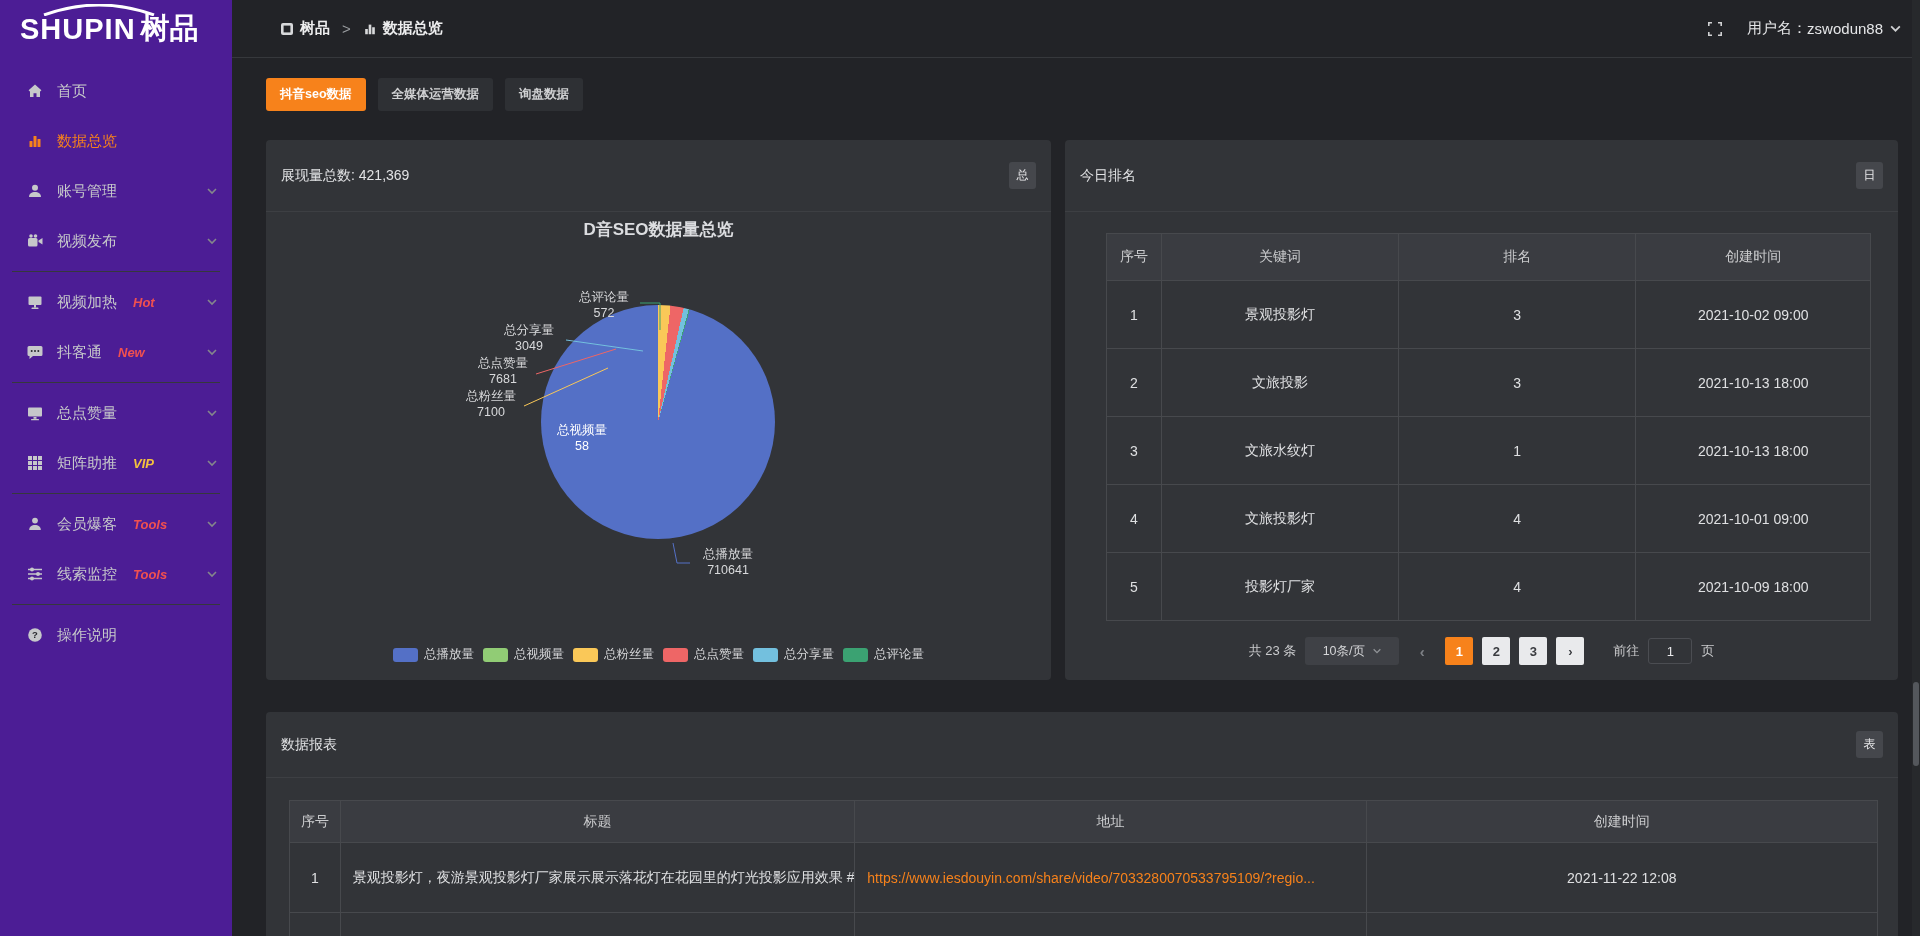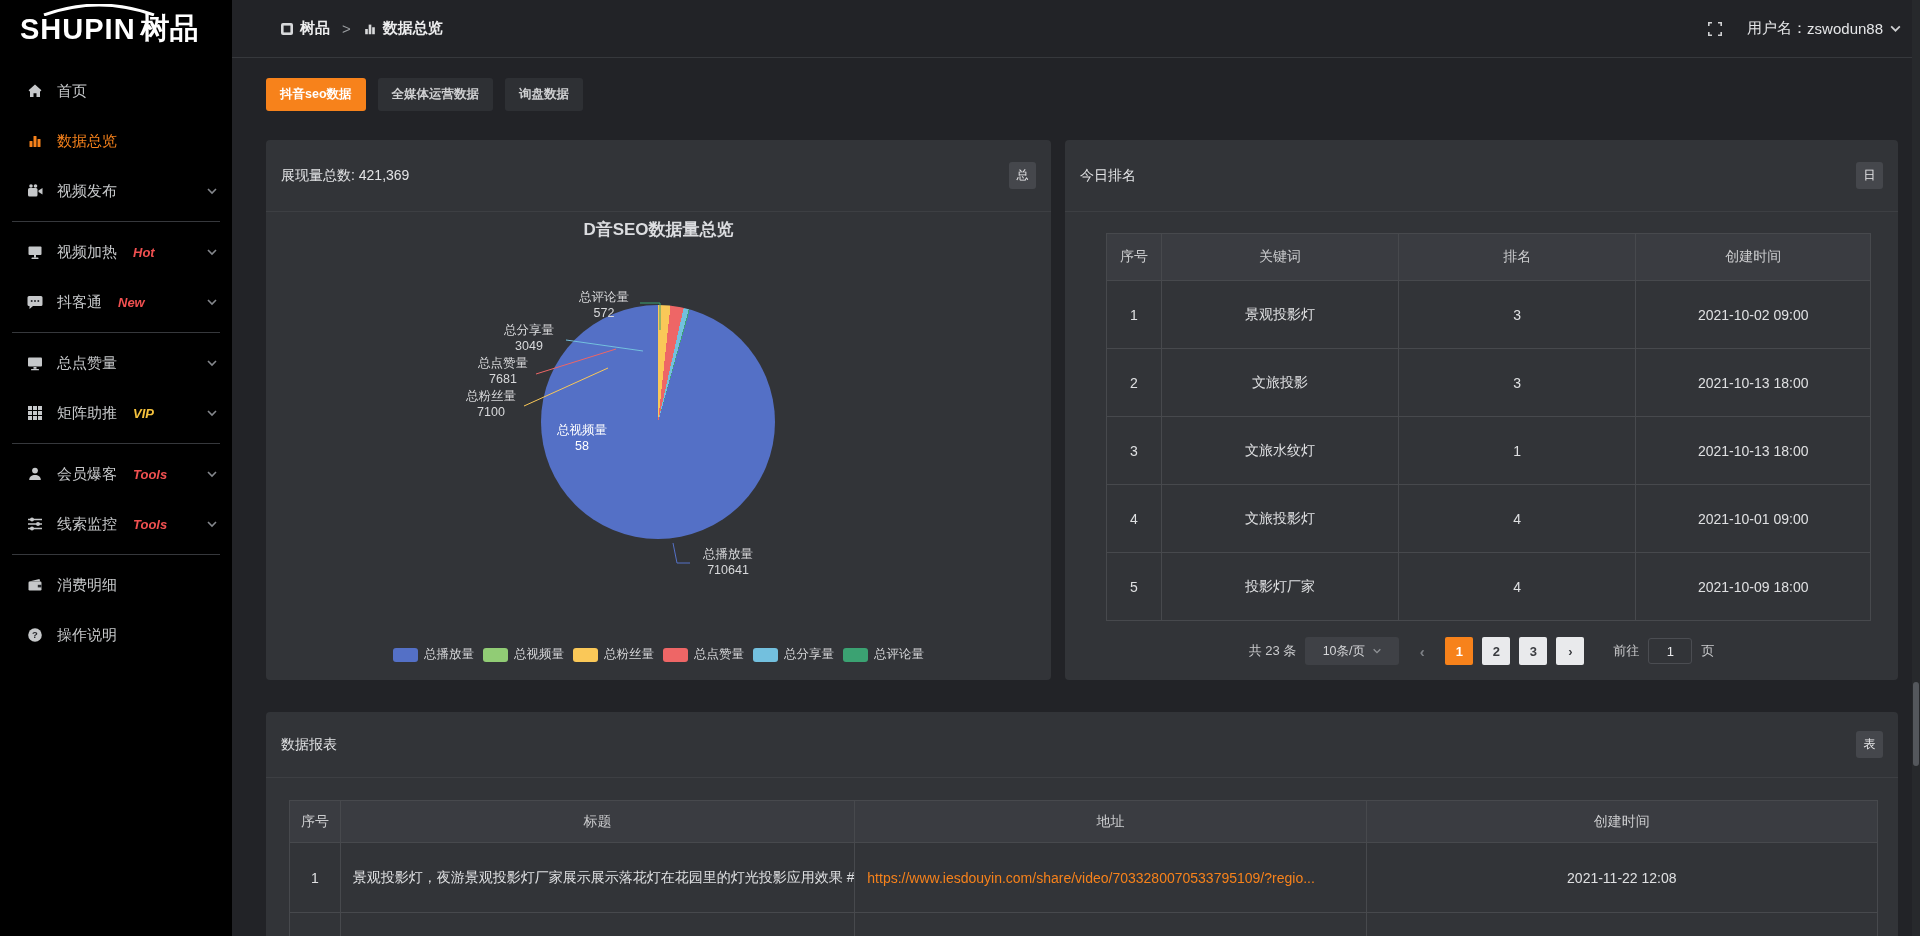--- a/index.html
+++ b/index.html
@@ -1,21 +1,21 @@
 <!DOCTYPE html>
 <html><head>
 <meta charset="utf-8">
 <style>
   * { margin:0; padding:0; box-sizing:border-box; }
   html,body { width:1920px; height:936px; overflow:hidden; background:#222327;
     font-family:"Liberation Sans","DejaVu Sans",sans-serif; }
   .app { position:relative; width:1920px; height:936px; }
 
   
-  .sidebar { position:absolute; left:0; top:0; bottom:0; width:232px; background:#000000; z-index:3; }
+  .sidebar { position:absolute; left:0; top:0; bottom:0; width:232px; background:#4c1d95; z-index:3; }
   .logo { height:58px; display:flex; align-items:center; padding-left:20px; position:relative; }
   .logo-arc { position:absolute; left:40px; top:4px; }
   .logo-en { color:#fff; font-size:29px; font-weight:bold; letter-spacing:1px; }
   .logo-cn { color:#fff; font-size:29px; font-weight:bold; margin-left:5px; }
   .nav { padding-top:8px; }
   .nav-item { height:50px; display:flex; align-items:center; padding:0 14px 0 27px;
     color:#c6c8ca; font-size:15px; cursor:pointer; }
   .nav-item .nav-icon { width:17px; height:17px; margin-right:13px; display:flex; align-items:center; }
   .nav-item.active { color:#f7821b; }
   .nav-badge { font-size:13px; font-weight:bold; font-style:italic; margin-left:16px; }
@@ -125,20 +125,34 @@
         <span class="nav-icon">
             <svg width="16" height="16" viewBox="0 0 16 16" fill="currentColor">
               <rect x="2.5" y="8" width="3" height="6" rx="0.5"></rect>
               <rect x="6.5" y="3" width="3" height="11" rx="0.5"></rect>
               <rect x="10.5" y="6" width="3" height="8" rx="0.5"></rect>
             </svg>
           </span>
         <span class="nav-label">数据总览</span>
       </div>
 
+      <div class="nav-item">
+        <span class="nav-icon">
+            <svg width="16" height="16" viewBox="0 0 16 16" fill="currentColor">
+              <circle cx="8" cy="4.8" r="3"></circle>
+              <path d="M2 14c0-3.3 2.7-5 6-5s6 1.7 6 5z"></path>
+            </svg>
+          </span>
+        <span class="nav-label">账号管理</span>
+        <span class="nav-chev">
+            <svg width="12" height="12" viewBox="0 0 12 12">
+              <path d="M2 4l4 4 4-4" stroke="currentColor" stroke-width="1.6" fill="none"></path>
+            </svg>
+          </span>
+      </div>
 
 
       <div class="nav-item">
         <span class="nav-icon">
             <svg width="16" height="16" viewBox="0 0 16 16" fill="currentColor">
               <circle cx="4" cy="3" r="1.8"></circle>
               <circle cx="8.5" cy="3" r="1.8"></circle>
               <rect x="1" y="5" width="9.5" height="8.5" rx="1.5"></rect>
               <path d="M11.5 7.5 15.5 5v6.5l-4-2.5z"></path>
             </svg>
@@ -264,30 +278,20 @@
         <span class="nav-badge" style="color: rgb(240, 80, 80);">Tools</span>
         <span class="nav-chev">
             <svg width="12" height="12" viewBox="0 0 12 12">
               <path d="M2 4l4 4 4-4" stroke="currentColor" stroke-width="1.6" fill="none"></path>
             </svg>
           </span>
       </div>
 
       <div class="nav-divider"></div>
 
-      <div class="nav-item">
-        <span class="nav-icon">
-            <svg width="16" height="16" viewBox="0 0 16 16" fill="currentColor">
-              <path d="M2 4.5 12.5 2l.6 2.5z"></path>
-              <rect x="1.5" y="4.5" width="13" height="9" rx="1.2"></rect>
-              <rect x="10.8" y="7.8" width="3.7" height="2.6" fill="#26282c"></rect>
-            </svg>
-          </span>
-        <span class="nav-label">消费明细</span>
-      </div>
 
       <div class="nav-item">
         <span class="nav-icon">
             <svg width="16" height="16" viewBox="0 0 16 16">
               <circle cx="8" cy="8" r="6.8" fill="currentColor"></circle>
               <text x="8" y="11.2" text-anchor="middle" font-size="9.5" font-weight="bold" fill="#26282c">?</text>
             </svg>
           </span>
         <span class="nav-label">操作说明</span>
       </div>

